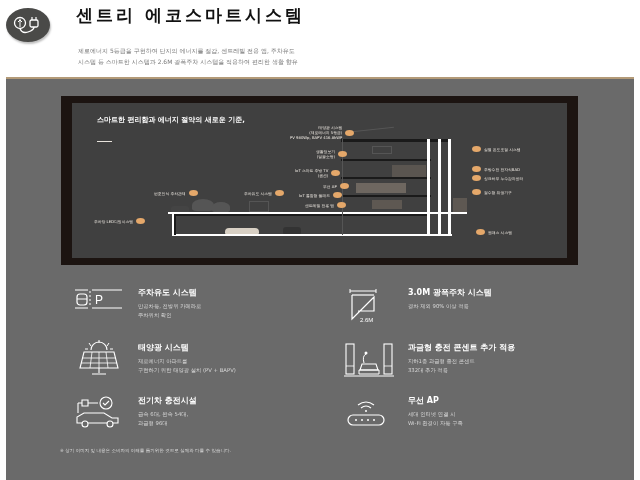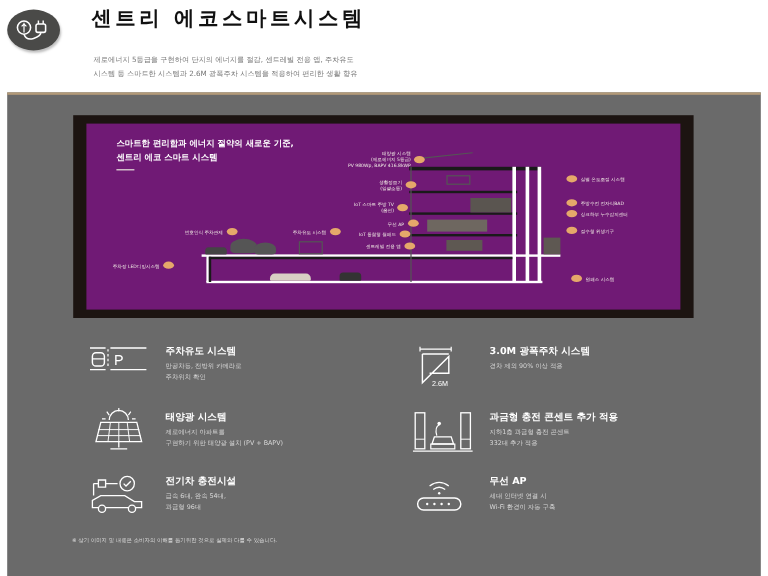--- a/index.html
+++ b/index.html
@@ -14,21 +14,21 @@
   .title { position: absolute; left: 76px; top: 4px; font-size: 17px; font-weight: bold; color: #111; letter-spacing: 3px; }
   .subtitle { position: absolute; left: 78px; top: 28px; font-size: 7.5px; color: #333; }
   .desc { position: absolute; left: 78px; top: 45px; font-size: 6px; color: #777; line-height: 11px; }
 
   
   .panel { position: absolute; left: 6px; top: 77px; width: 628px; height: 403px; background: #6a6a6a;
            border-top: 2px solid #b39a78; }
 
   
   .info-frame { position: absolute; left: 55px; top: 17px; width: 517px; height: 169px; background: #1c1411; }
-  .info-inner { position: absolute; left: 11px; top: 7px; width: 495px; height: 155px; background: #701a75; overflow: hidden; }
+  .info-inner { position: absolute; left: 11px; top: 7px; width: 495px; height: 155px; background: #404040; overflow: hidden; }
   .info-title { position: absolute; left: 25px; top: 12px; font-size: 7px; color: #fff; line-height: 11px; font-weight: bold; }
   .info-rule { position: absolute; left: 25px; top: 38px; width: 15px; height: 1px; background: #e8e3dc; }
 
   .callout { position: absolute; display: flex; align-items: center; gap: 3px; font-size: 3.8px; color: #f2ede6; white-space: nowrap; line-height: 5px; }
   .callout .dot { width: 9px; height: 6px; border-radius: 50%; background: #e5a86a; flex: none; }
   .callout .txt { text-align: right; }
   .callout.right .txt { text-align: left; }
 
   
   .bld { position: absolute; background: #fff; }
@@ -61,21 +61,20 @@
     <div>시스템 등 스마트한 시스템과 2.6M 광폭주차 시스템을 적용하여 편리한 생활 향유</div>
   </div>
 </div>
 
 <div class="panel">
 
   <div class="info-frame">
     <div class="info-inner">
       <div class="info-title">
         <div>스마트한 편리함과 에너지 절약의 새로운 기준,</div>
-        <div>센트리 에코 스마트 시스템</div>
       </div>
       <div class="info-rule"></div>
 
       <div class="bld-dark" style="left:269px;top:36px;width:110px;height:3px;"></div>
       <div class="bld-dark" style="left:269px;top:56px;width:90px;height:2px;"></div>
       <div class="bld-dark" style="left:269px;top:74px;width:90px;height:2px;"></div>
       <div class="bld-dark" style="left:262px;top:92px;width:97px;height:2px;"></div>
       <div class="bld" style="left:355px;top:36px;width:3px;height:96px;"></div>
       <div class="bld" style="left:366px;top:36px;width:3px;height:96px;"></div>
       <div class="bld" style="left:376px;top:36px;width:3px;height:96px;"></div>

